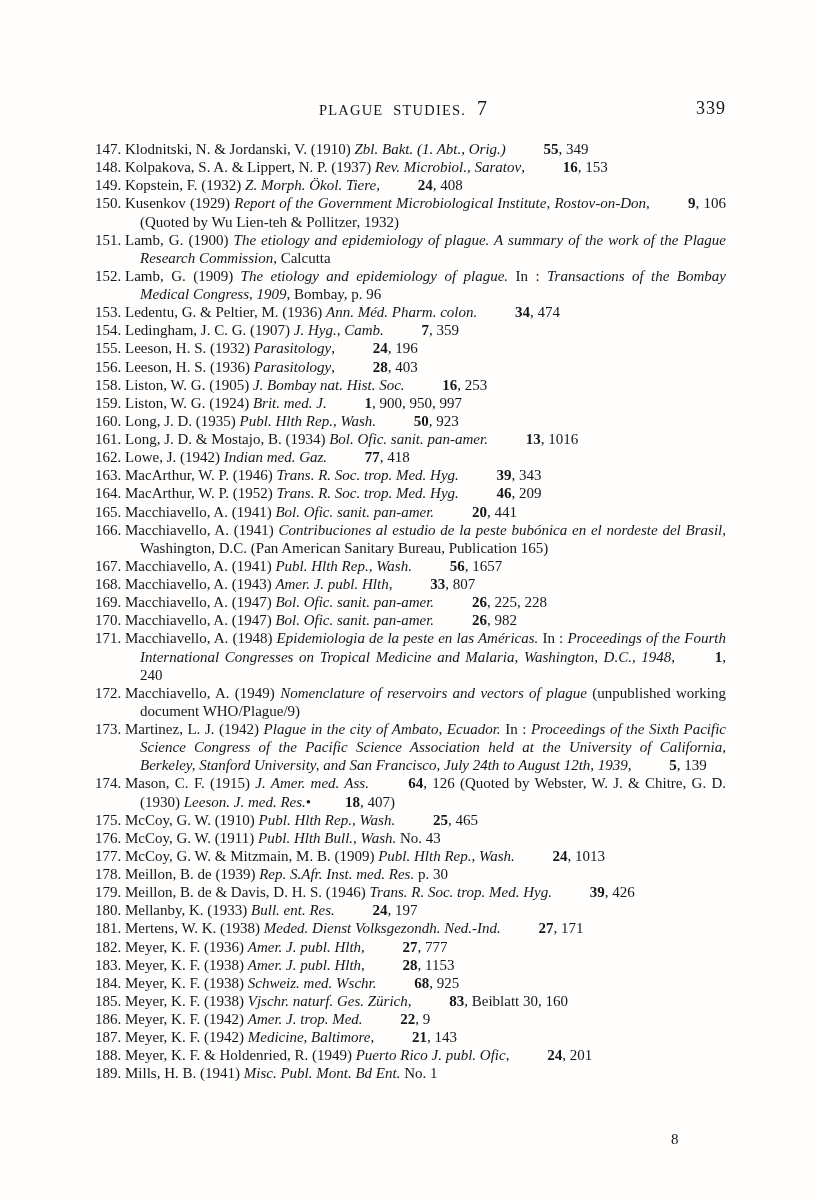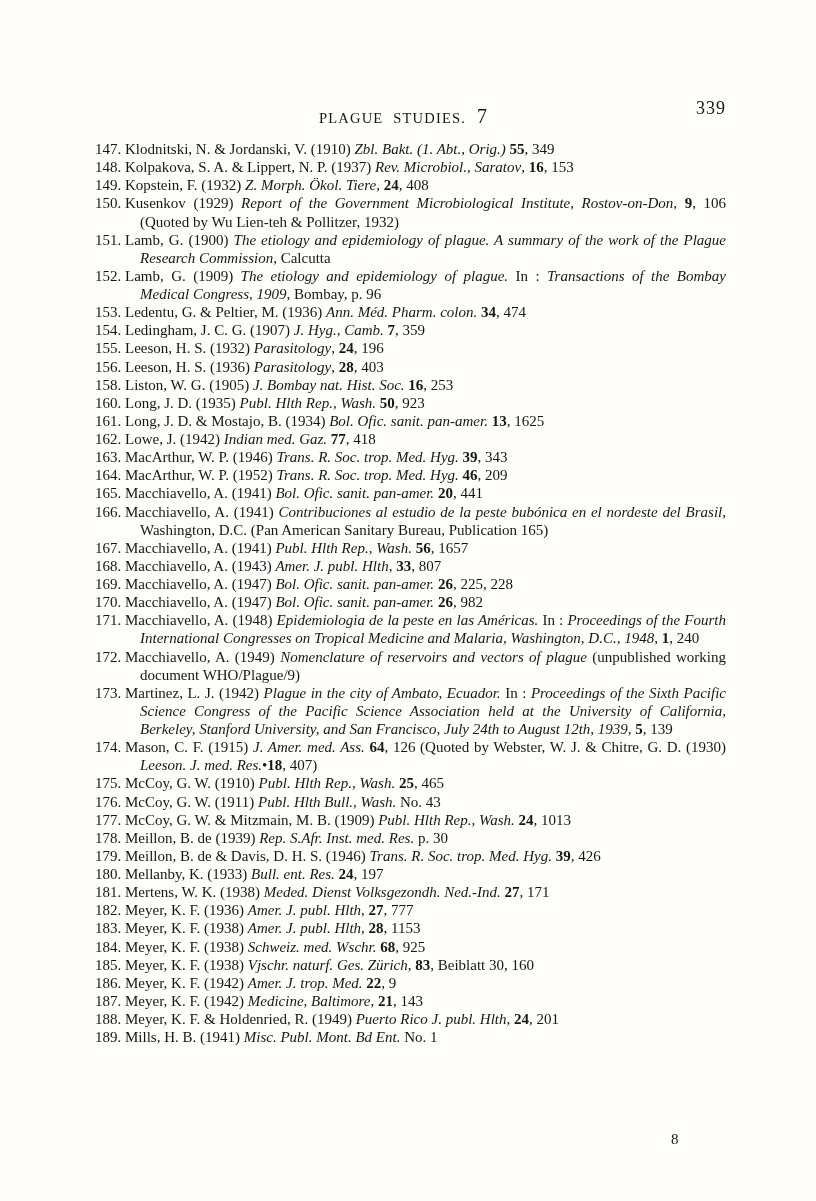--- a/index.html
+++ b/index.html
@@ -16,21 +16,21 @@
   .header {
     position: absolute;
     top: 98px;
     left: 95px;
     width: 631px;
     height: 24px;
   }
   .running-title {
     position: absolute;
     left: 224px;
-    top: 8px;
+    top: 0;
     white-space: nowrap;
     line-height: 20px;
     text-align: center;
   }
   .journal-title {
     font-size: 14.5px;
     letter-spacing: 1.2px;
     word-spacing: 5px;
   }
   .part-no {
@@ -59,21 +59,21 @@
     padding-left: 45px;
     text-indent: -45px;
   }
   .num {
     display: inline-block;
     width: 30px;
     text-indent: 0;
   }
   .seg-r { font-style: normal; font-weight: normal; }
   .seg-i { font-style: italic; }
-  .seg-b { font-weight: bold; }
+  .seg-b { font-weight: bold; margin-left: 34px; }
   .signature {
     position: absolute;
     left: 671px;
     top: 1131px;
     font-size: 15px;
   }
 </style>
 </head>
 <body>
 
@@ -92,22 +92,23 @@
       <p class="ref"><span class="num">148.</span><span class="seg-r">Kolpakova, S. A. &amp; Lippert, N. P. (1937) </span><span class="seg-i">Rev. Microbiol., Saratov</span><span class="seg-r">, </span><span class="seg-b">16</span><span class="seg-r">, 153</span></p>
       <p class="ref"><span class="num">149.</span><span class="seg-r">Kopstein, F. (1932) </span><span class="seg-i">Z. Morph. Ökol. Tiere</span><span class="seg-r">, </span><span class="seg-b">24</span><span class="seg-r">, 408</span></p>
       <p class="ref"><span class="num">150.</span><span class="seg-r">Kusenkov (1929) </span><span class="seg-i">Report of the Government Microbiological Institute, Rostov-on-Don, </span><span class="seg-b">9</span><span class="seg-r">, 106 (Quoted by Wu Lien-teh &amp; Pollitzer, 1932)</span></p>
       <p class="ref"><span class="num">151.</span><span class="seg-r">Lamb, G. (1900) </span><span class="seg-i">The etiology and epidemiology of plague. A summary of the work of the Plague Research Commission</span><span class="seg-r">, Calcutta</span></p>
       <p class="ref"><span class="num">152.</span><span class="seg-r">Lamb, G. (1909) </span><span class="seg-i">The etiology and epidemiology of plague. </span><span class="seg-r">In : </span><span class="seg-i">Transactions of the Bombay Medical Congress, 1909</span><span class="seg-r">, Bombay, p. 96</span></p>
       <p class="ref"><span class="num">153.</span><span class="seg-r">Ledentu, G. &amp; Peltier, M. (1936) </span><span class="seg-i">Ann. Méd. Pharm. colon. </span><span class="seg-b">34</span><span class="seg-r">, 474</span></p>
       <p class="ref"><span class="num">154.</span><span class="seg-r">Ledingham, J. C. G. (1907) </span><span class="seg-i">J. Hyg., Camb. </span><span class="seg-b">7</span><span class="seg-r">, 359</span></p>
       <p class="ref"><span class="num">155.</span><span class="seg-r">Leeson, H. S. (1932) </span><span class="seg-i">Parasitology</span><span class="seg-r">, </span><span class="seg-b">24</span><span class="seg-r">, 196</span></p>
       <p class="ref"><span class="num">156.</span><span class="seg-r">Leeson, H. S. (1936) </span><span class="seg-i">Parasitology</span><span class="seg-r">, </span><span class="seg-b">28</span><span class="seg-r">, 403</span></p>
       <p class="ref"><span class="num">158.</span><span class="seg-r">Liston, W. G. (1905) </span><span class="seg-i">J. Bombay nat. Hist. Soc. </span><span class="seg-b">16</span><span class="seg-r">, 253</span></p>
+      <p class="ref"><span class="num">159.</span><span class="seg-r">Liston, W. G. (1924) </span><span class="seg-i">Brit. med. J. </span><span class="seg-b">1</span><span class="seg-r">, 900, 950, 997</span></p>
       <p class="ref"><span class="num">160.</span><span class="seg-r">Long, J. D. (1935) </span><span class="seg-i">Publ. Hlth Rep., Wash. </span><span class="seg-b">50</span><span class="seg-r">, 923</span></p>
-      <p class="ref"><span class="num">161.</span><span class="seg-r">Long, J. D. &amp; Mostajo, B. (1934) </span><span class="seg-i">Bol. Ofic. sanit. pan-amer. </span><span class="seg-b">13</span><span class="seg-r">, 1625</span></p>
+      <p class="ref"><span class="num">161.</span><span class="seg-r">Long, J. D. &amp; Mostajo, B. (1934) </span><span class="seg-i">Bol. Ofic. sanit. pan-amer. </span><span class="seg-b">13</span><span class="seg-r">, 1016</span></p>
       <p class="ref"><span class="num">162.</span><span class="seg-r">Lowe, J. (1942) </span><span class="seg-i">Indian med. Gaz. </span><span class="seg-b">77</span><span class="seg-r">, 418</span></p>
       <p class="ref"><span class="num">163.</span><span class="seg-r">MacArthur, W. P. (1946) </span><span class="seg-i">Trans. R. Soc. trop. Med. Hyg. </span><span class="seg-b">39</span><span class="seg-r">, 343</span></p>
       <p class="ref"><span class="num">164.</span><span class="seg-r">MacArthur, W. P. (1952) </span><span class="seg-i">Trans. R. Soc. trop. Med. Hyg. </span><span class="seg-b">46</span><span class="seg-r">, 209</span></p>
       <p class="ref"><span class="num">165.</span><span class="seg-r">Macchiavello, A. (1941) </span><span class="seg-i">Bol. Ofic. sanit. pan-amer. </span><span class="seg-b">20</span><span class="seg-r">, 441</span></p>
       <p class="ref"><span class="num">166.</span><span class="seg-r">Macchiavello, A. (1941) </span><span class="seg-i">Contribuciones al estudio de la peste bubónica en el nordeste del Brasil</span><span class="seg-r">, Washington, D.C. (Pan American Sanitary Bureau, Publication 165)</span></p>
       <p class="ref"><span class="num">167.</span><span class="seg-r">Macchiavello, A. (1941) </span><span class="seg-i">Publ. Hlth Rep., Wash. </span><span class="seg-b">56</span><span class="seg-r">, 1657</span></p>
       <p class="ref"><span class="num">168.</span><span class="seg-r">Macchiavello, A. (1943) </span><span class="seg-i">Amer. J. publ. Hlth</span><span class="seg-r">, </span><span class="seg-b">33</span><span class="seg-r">, 807</span></p>
       <p class="ref"><span class="num">169.</span><span class="seg-r">Macchiavello, A. (1947) </span><span class="seg-i">Bol. Ofic. sanit. pan-amer. </span><span class="seg-b">26</span><span class="seg-r">, 225, 228</span></p>
       <p class="ref"><span class="num">170.</span><span class="seg-r">Macchiavello, A. (1947) </span><span class="seg-i">Bol. Ofic. sanit. pan-amer. </span><span class="seg-b">26</span><span class="seg-r">, 982</span></p>
       <p class="ref"><span class="num">171.</span><span class="seg-r">Macchiavello, A. (1948) </span><span class="seg-i">Epidemiologia de la peste en las Américas. </span><span class="seg-r">In : </span><span class="seg-i">Proceedings of the Fourth International Congresses on Tropical Medicine and Malaria, Washington, D.C., 1948</span><span class="seg-r">, </span><span class="seg-b">1</span><span class="seg-r">, 240</span></p>
@@ -120,19 +121,19 @@
       <p class="ref"><span class="num">178.</span><span class="seg-r">Meillon, B. de (1939) </span><span class="seg-i">Rep. S.Afr. Inst. med. Res.</span><span class="seg-r"> p. 30</span></p>
       <p class="ref"><span class="num">179.</span><span class="seg-r">Meillon, B. de &amp; Davis, D. H. S. (1946) </span><span class="seg-i">Trans. R. Soc. trop. Med. Hyg. </span><span class="seg-b">39</span><span class="seg-r">, 426</span></p>
       <p class="ref"><span class="num">180.</span><span class="seg-r">Mellanby, K. (1933) </span><span class="seg-i">Bull. ent. Res. </span><span class="seg-b">24</span><span class="seg-r">, 197</span></p>
       <p class="ref"><span class="num">181.</span><span class="seg-r">Mertens, W. K. (1938) </span><span class="seg-i">Meded. Dienst Volksgezondh. Ned.-Ind. </span><span class="seg-b">27</span><span class="seg-r">, 171</span></p>
       <p class="ref"><span class="num">182.</span><span class="seg-r">Meyer, K. F. (1936) </span><span class="seg-i">Amer. J. publ. Hlth</span><span class="seg-r">, </span><span class="seg-b">27</span><span class="seg-r">, 777</span></p>
       <p class="ref"><span class="num">183.</span><span class="seg-r">Meyer, K. F. (1938) </span><span class="seg-i">Amer. J. publ. Hlth</span><span class="seg-r">, </span><span class="seg-b">28</span><span class="seg-r">, 1153</span></p>
       <p class="ref"><span class="num">184.</span><span class="seg-r">Meyer, K. F. (1938) </span><span class="seg-i">Schweiz. med. Wschr. </span><span class="seg-b">68</span><span class="seg-r">, 925</span></p>
       <p class="ref"><span class="num">185.</span><span class="seg-r">Meyer, K. F. (1938) </span><span class="seg-i">Vjschr. naturf. Ges. Zürich</span><span class="seg-r">, </span><span class="seg-b">83</span><span class="seg-r">, Beiblatt 30, 160</span></p>
       <p class="ref"><span class="num">186.</span><span class="seg-r">Meyer, K. F. (1942) </span><span class="seg-i">Amer. J. trop. Med. </span><span class="seg-b">22</span><span class="seg-r">, 9</span></p>
       <p class="ref"><span class="num">187.</span><span class="seg-r">Meyer, K. F. (1942) </span><span class="seg-i">Medicine, Baltimore</span><span class="seg-r">, </span><span class="seg-b">21</span><span class="seg-r">, 143</span></p>
-      <p class="ref"><span class="num">188.</span><span class="seg-r">Meyer, K. F. &amp; Holdenried, R. (1949) </span><span class="seg-i">Puerto Rico J. publ. Hlth</span><span class="seg-r">, </span><span class="seg-b">24</span><span class="seg-r">, 201</span></p>
+      <p class="ref"><span class="num">188.</span><span class="seg-r">Meyer, K. F. &amp; Holdenried, R. (1949) </span><span class="seg-i">Puerto Rico J. publ. Ofic</span><span class="seg-r">, </span><span class="seg-b">24</span><span class="seg-r">, 201</span></p>
       <p class="ref"><span class="num">189.</span><span class="seg-r">Mills, H. B. (1941) </span><span class="seg-i">Misc. Publ. Mont. Bd Ent.</span><span class="seg-r"> No. 1</span></p>
     </div>
 
   <div class="signature">8</div>
 
 </div>
 
 </body></html>

